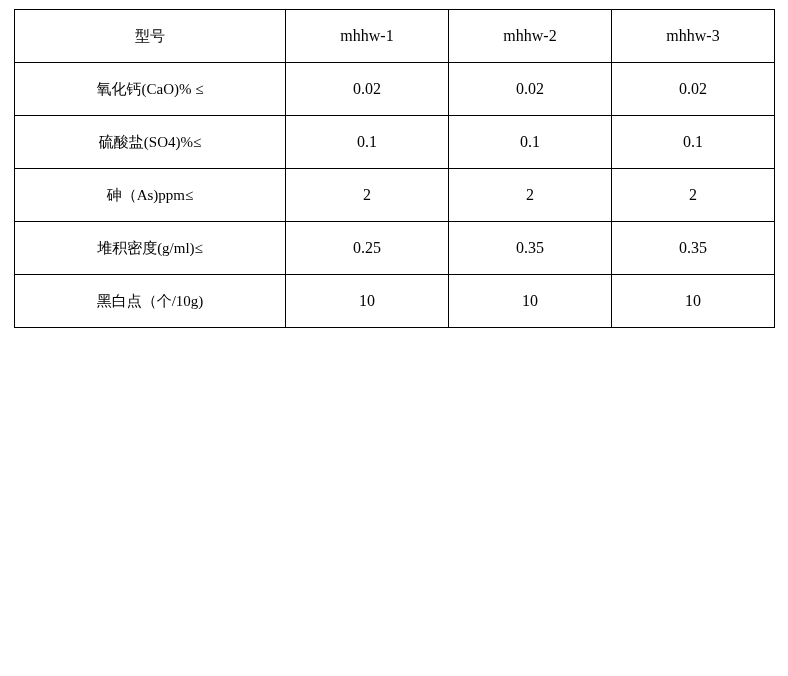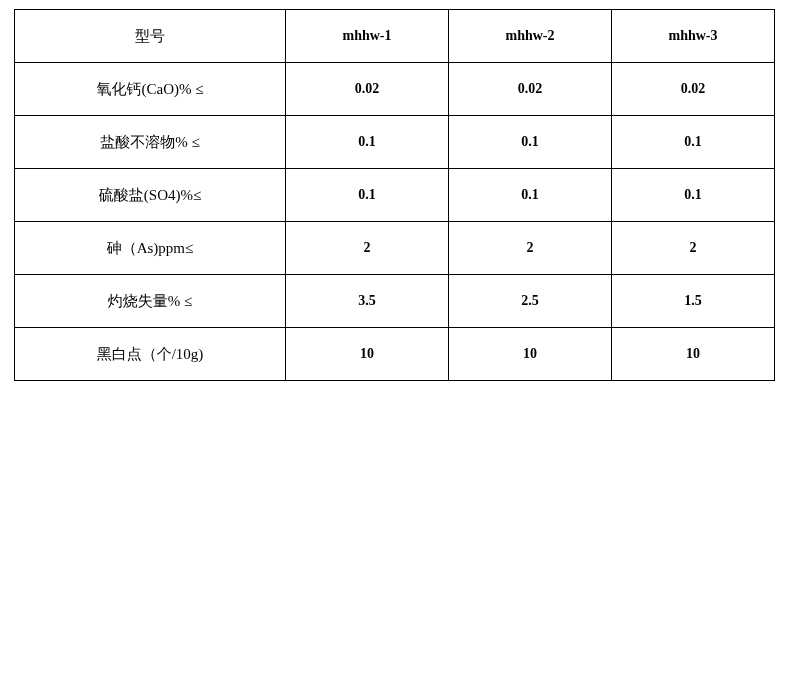--- a/index.html
+++ b/index.html
@@ -36,22 +36,21 @@
     vertical-align: middle;
     padding: 0 11px;
     font-size: 15px;
     line-height: 1.25;
   }
   table.spec td.label {
     font-size: 15px;
   }
   table.spec td.value {
     font-family: "Liberation Serif", serif;
-    font-size: 14px;
-    font-weight: bold;
+    font-size: 16px;
   }
   .hdr td {
     font-size: 15px;
   }
   .hdr td.value {
     font-size: 14px;
   }
 </style>
 </head>
 <body>
@@ -72,42 +71,36 @@
         <td class="value">mhhw-3</td>
       </tr>
 
       <tr>
         <td class="label">氧化钙(CaO)% ≤</td>
         <td class="value">0.02</td>
         <td class="value">0.02</td>
         <td class="value">0.02</td>
       </tr>
       <tr>
-        <td class="label">盐酸不溶物% ≤</td>
-        <td class="value">0.1</td>
-        <td class="value">0.1</td>
-        <td class="value">0.1</td>
-      </tr>
-      <tr>
         <td class="label">硫酸盐(SO4)%≤</td>
         <td class="value">0.1</td>
         <td class="value">0.1</td>
         <td class="value">0.1</td>
       </tr>
       <tr>
         <td class="label">砷（As)ppm≤</td>
         <td class="value">2</td>
         <td class="value">2</td>
         <td class="value">2</td>
       </tr>
       <tr>
-        <td class="label">灼烧失量% ≤</td>
-        <td class="value">3.5</td>
-        <td class="value">2.5</td>
-        <td class="value">1.5</td>
+        <td class="label">堆积密度(g/ml)≤</td>
+        <td class="value">0.25</td>
+        <td class="value">0.35</td>
+        <td class="value">0.35</td>
       </tr>
       <tr>
         <td class="label">黑白点（个/10g)</td>
         <td class="value">10</td>
         <td class="value">10</td>
         <td class="value">10</td>
       </tr>
     </tbody>
   </table>
 </div>

